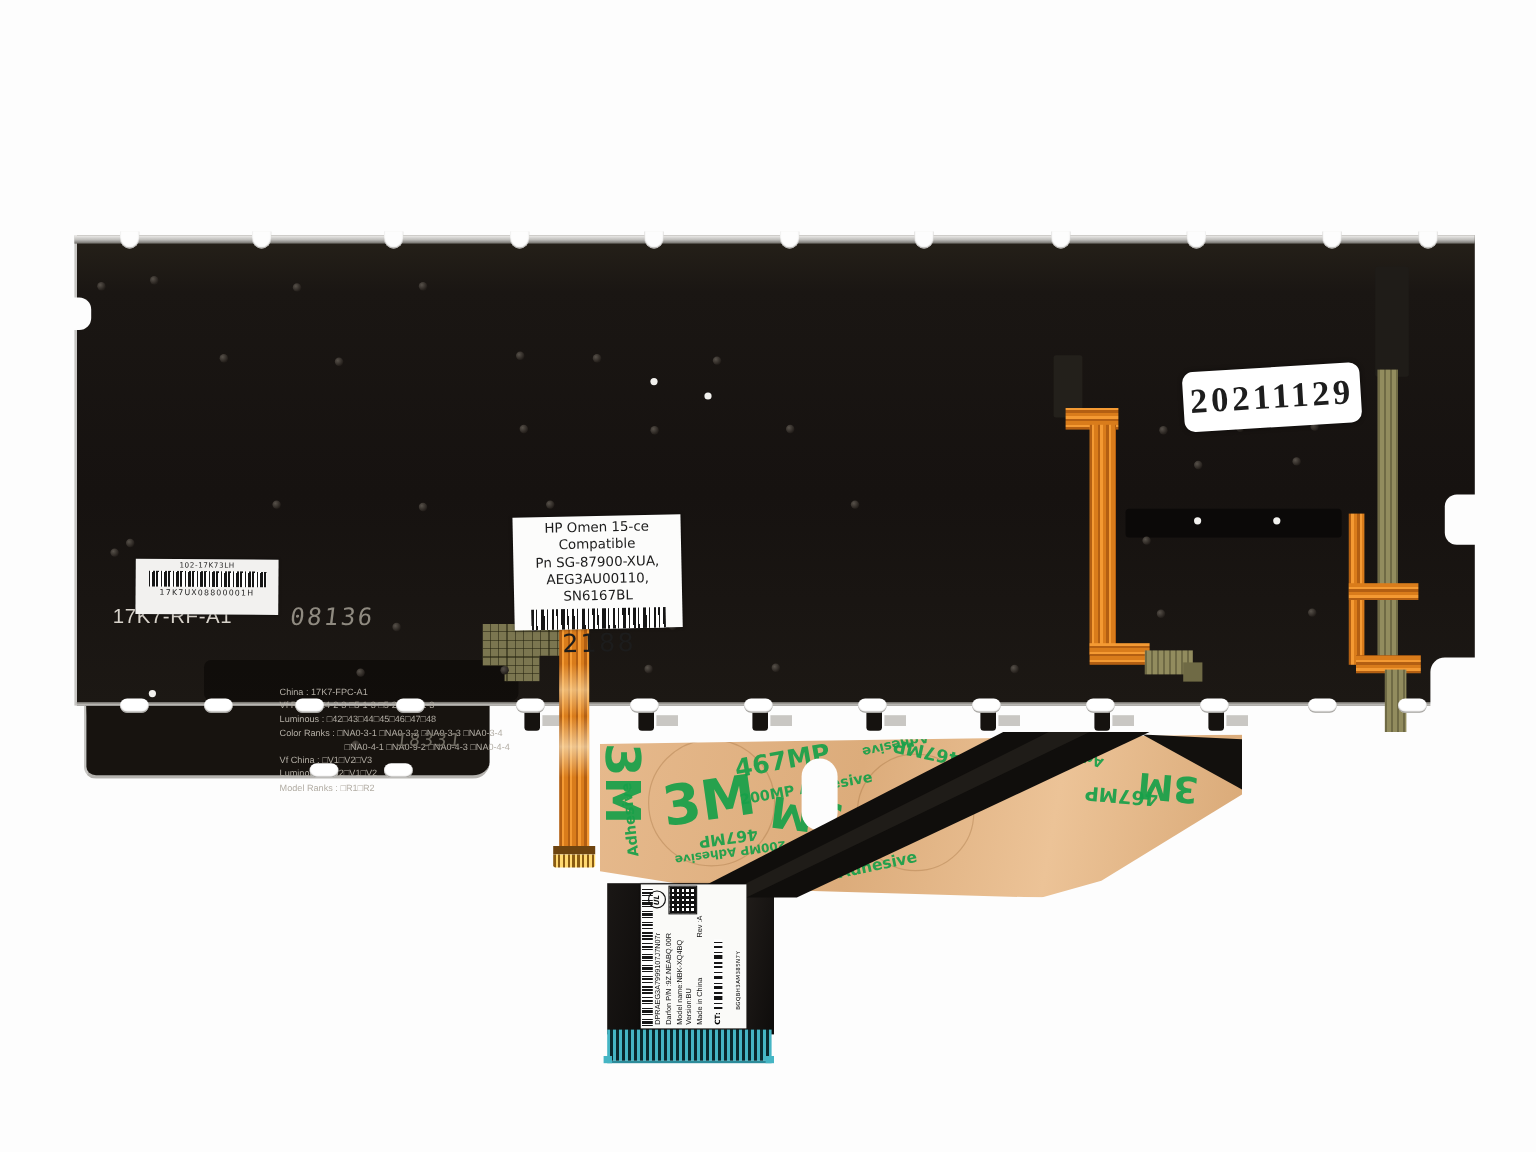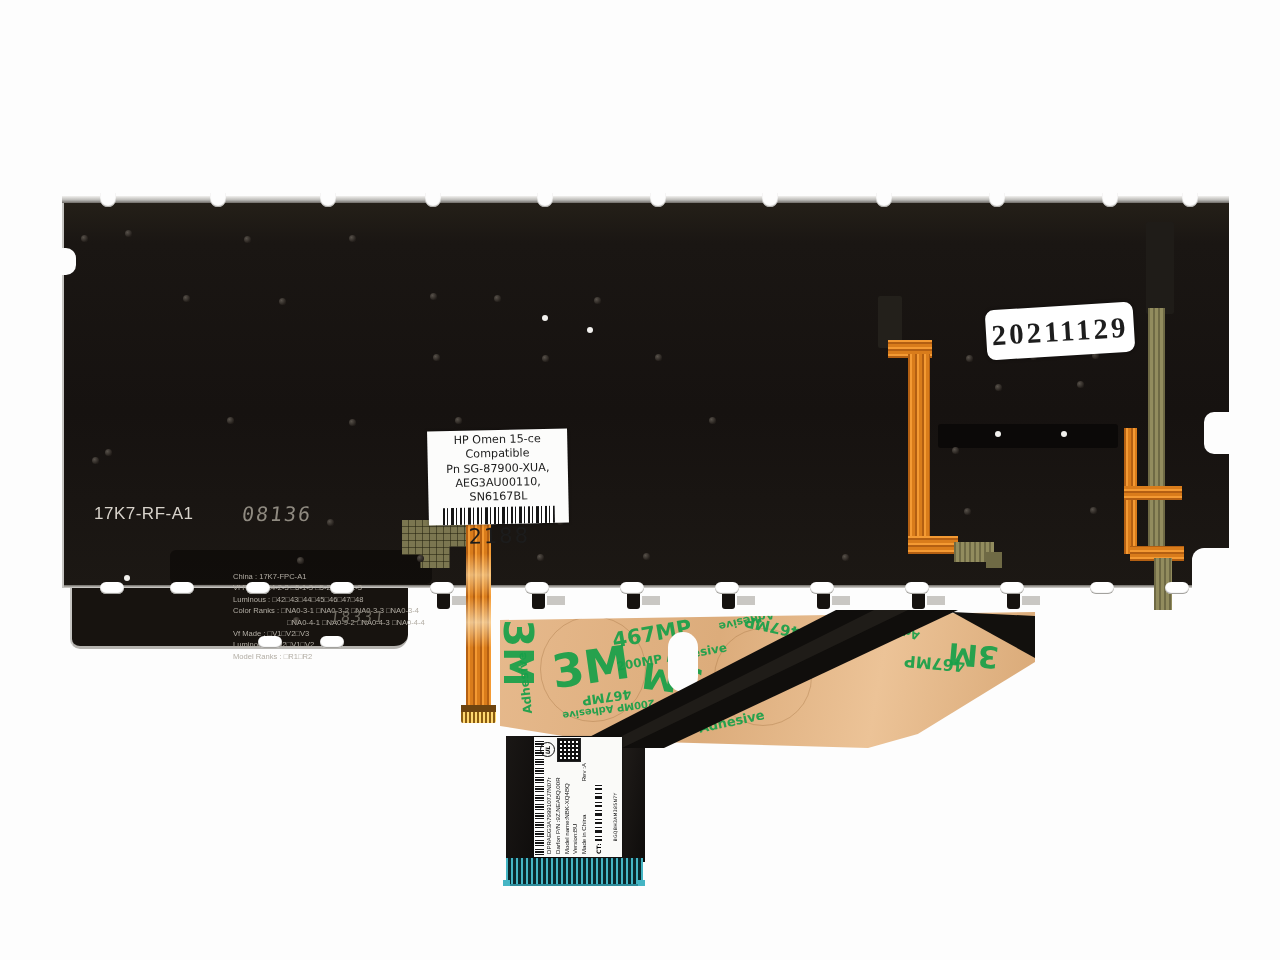--- a/index.html
+++ b/index.html
@@ -132,32 +132,37 @@
   <div class="abs" id="ribbontip"></div>
 
   <div class="abs" id="pn">17K7-RF-A1</div>
   <div class="abs seg" id="seg1">08136</div>
   <div class="abs" id="modelblock">
     <div>China : 17K7-FPC-A1</div>
     <div>Vf Rank : □4-2-3 □5-1-3 □5-2-3 □6-1-3</div>
     <div>Luminous : □42□43□44□45□46□47□48</div>
     <div>Color Ranks : □NA0-3-1  □NA0-3-2  □NA0-3-3  □NA0-3-4</div>
     <div class="ind">□NA0-4-1  □NA0-9-2  □NA0-4-3  □NA0-4-4</div>
-    <div>Vf Made : □V1□V2□V3</div>
+    <div>Vf China : □V1□V2□V3</div>
     <div>Luminous : □U2□V1□V2</div>
     <div>Model Ranks : □R1□R2</div>
   </div>
   <div class="abs seg" id="seg2">18331</div>
 
   <div class="abs" id="hplabel">
     <div class="l" style="margin-top:3px;">HP Omen 15-ce Compatible</div>
     <div class="l">Pn SG-87900-XUA,</div>
     <div class="l">AEG3AU00110, SN6167BL</div>
     <div class="bc"></div>
     <div class="num">2188</div>
+  </div>
+  <div class="abs" id="smlabel">
+    <div class="t">102-17K73LH</div>
+    <div class="bc"></div>
+    <div class="b">17K7UX08800001H</div>
   </div>
   <div class="abs" id="datelabel">
     <span>20211129</span>
   </div>
 
 
   <div class="abs" id="tape">
     <div class="die" style="left:40px;top:4px;width:104px;height:104px;"></div>
     <div class="die" style="left:214px;top:16px;width:96px;height:96px;"></div>
     <div class="g" style="left:52px;top:28px;font-size:46px;transform:rotate(-8deg);">3M</div>

